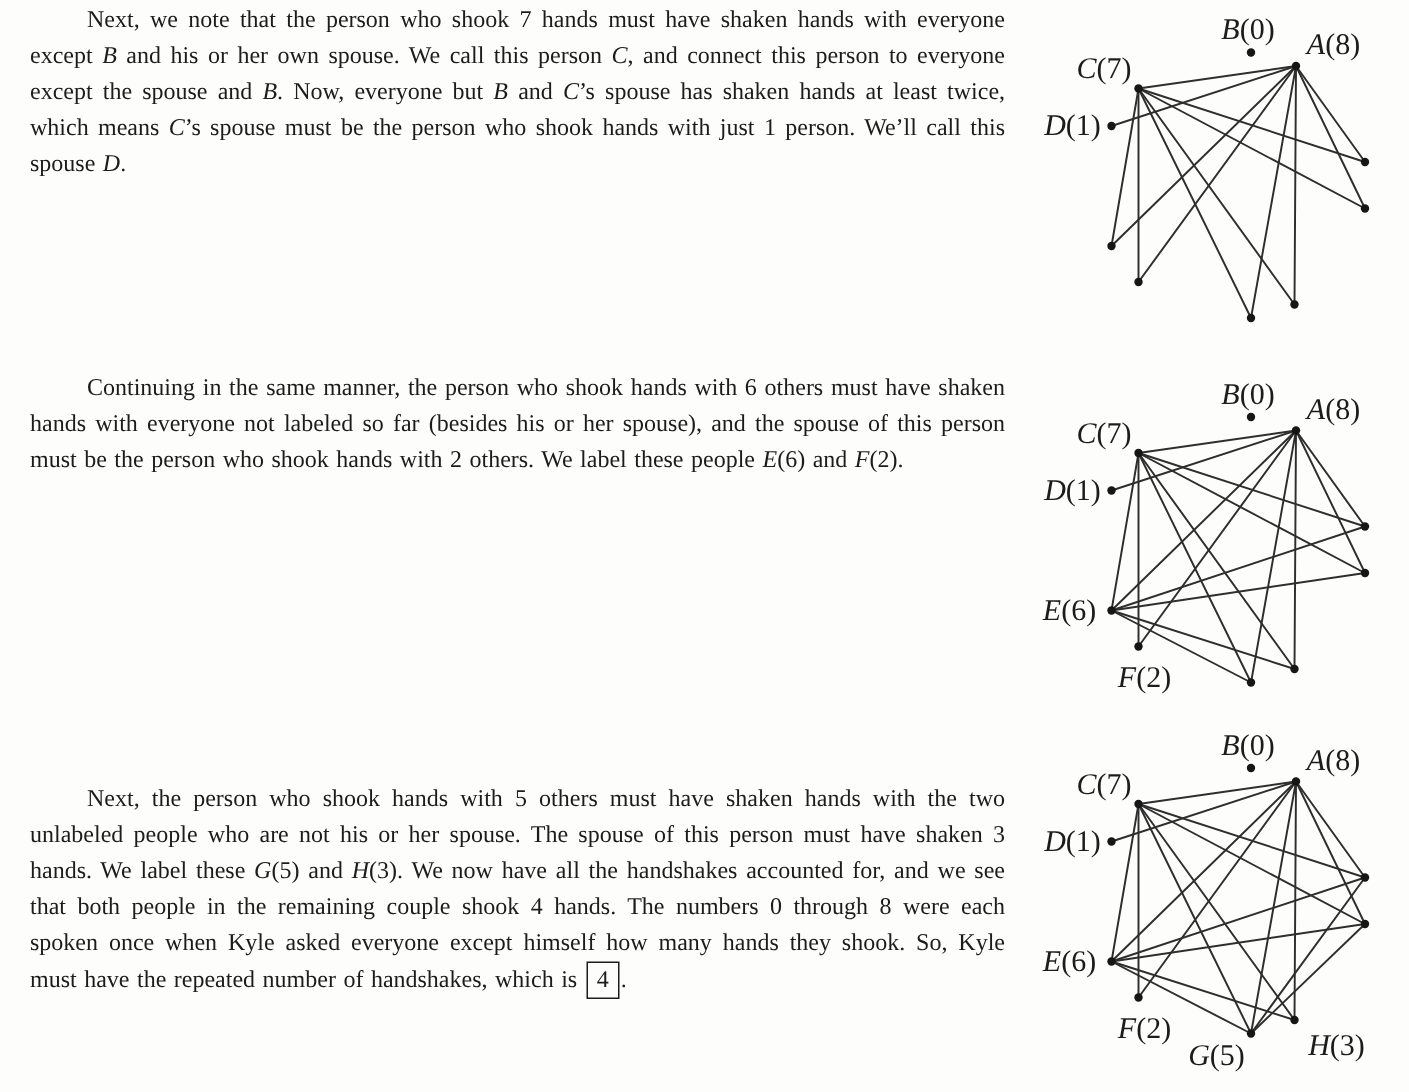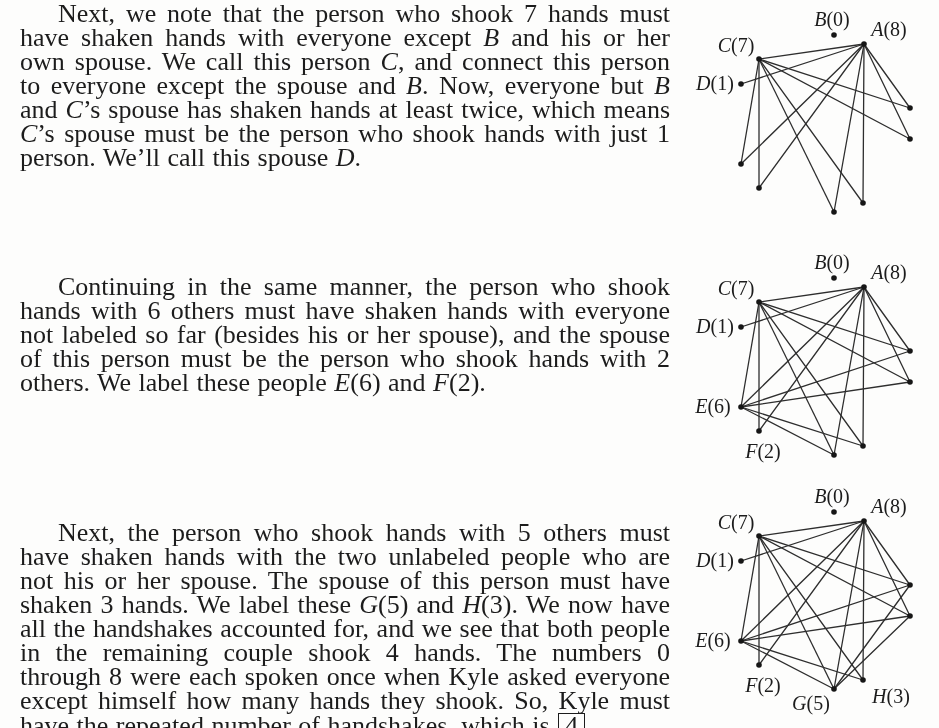--- a/index.html
+++ b/index.html
@@ -3,25 +3,25 @@
 <meta charset="utf-8">
 <style>
   html,body{margin:0;padding:0;}
   body{
     width:939px;height:728px;position:relative;overflow:hidden;
     background:#fdfdfc;color:#1c1c1c;
     font-family:"Liberation Serif", serif;
   }
   .para{
     position:absolute;left:20px;width:650px;margin:0;
-    font-size:26px;line-height:24px;text-align:justify;
+    font-size:16px;line-height:24px;text-align:justify;
     text-indent:38px;word-spacing:1px;
   }
   #para-1{top:2px;}
-  #para-2{top:247px;margin-top:28px;}
+  #para-2{top:247px;}
   #para-3{top:485px;margin-top:36px;}
   .it{font-style:italic;}
   .boxed{
     display:inline-block;border:1.4px solid #1c1c1c;
     padding:0 6px;line-height:23px;text-indent:0;
     margin:0 1px;
   }
   svg.diagram{position:absolute;left:660px;}
   #diagram-1{top:0px;}
   #diagram-2{top:243px;}

